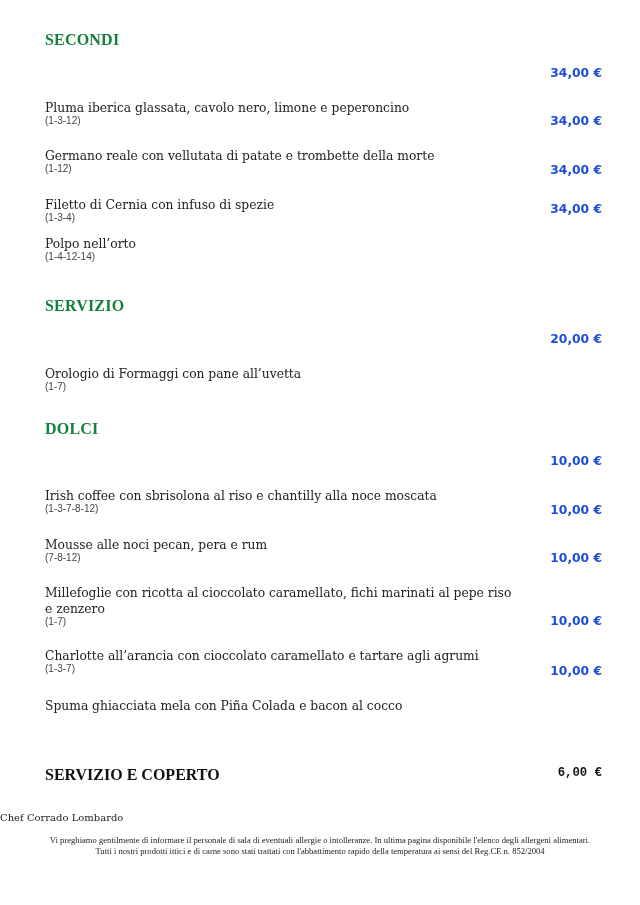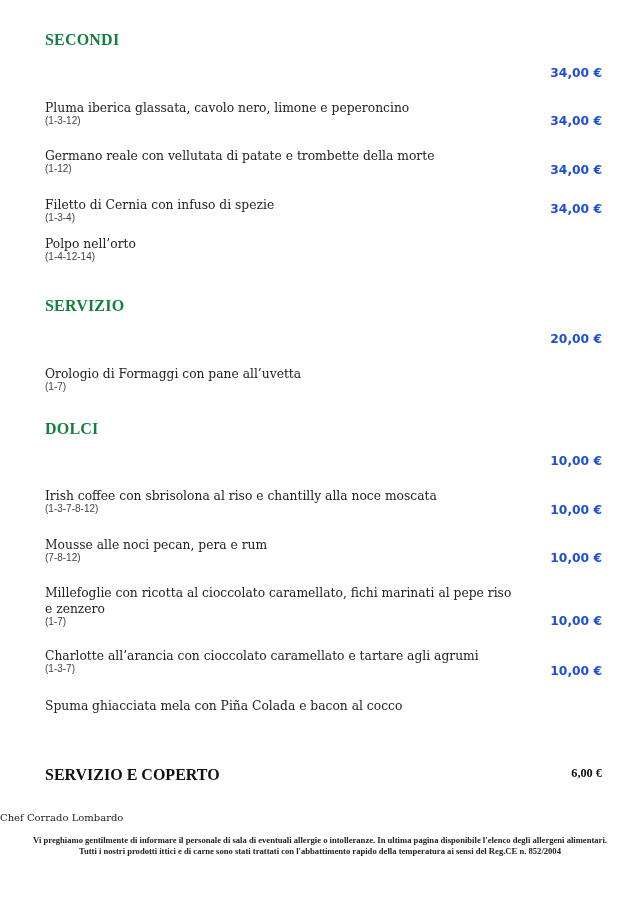--- a/index.html
+++ b/index.html
@@ -10,27 +10,27 @@
                    font-weight: bold; font-size: 16px; letter-spacing: 0.2px; color: #15803d; line-height: 16px; }
   .item { position: absolute; left: 45px; width: 557px; }
   .item-name { width: 470px; font-family: "DejaVu Serif", serif; font-size: 12.3px; line-height: 16px;
                color: #222; letter-spacing: 0; margin-top: 35px; }
   .item-allergens { font-family: Liberation Sans, sans-serif; font-size: 10px; color: #444;
                     line-height: 10px; margin-top: 0px; }
   .item-price { position: absolute; right: 0; top: 0; font-family: "DejaVu Sans", sans-serif;
                 font-weight: bold; font-size: 12.3px; line-height: 16px; color: #1d4ed8; }
   .footer-row { position: absolute; left: 45px; width: 557px; }
   .footer-title { font-family: "Liberation Serif", "DejaVu Serif", serif; font-weight: bold; font-size: 16px; line-height: 16px; color: #111; }
-  .footer-price { position: absolute; right: 0; top: -2px; font-family: Liberation Serif, serif; font-weight: bold;
+  .footer-price { position: absolute; right: 0; top: -2px; font-family: Liberation Mono, monospace; font-weight: bold;
                   font-size: 12.3px; line-height: 16px; color: #111; }
   .chef { position: absolute; left: 0; width: 640px; top: 811px; text-align: left;
           font-family: "DejaVu Serif", serif; font-size: 10px; line-height: 14px; color: #222; }
   .notes { position: absolute; left: 30px; width: 580px; top: 835px; text-align: center;
            font-family: "Liberation Serif", "DejaVu Serif", serif; font-size: 8.6px; line-height: 10.5px; color: #222; }
-  .notes p { margin: 0; font-weight: bold; }
+  .notes p { margin: 0; }
 </style>
 </head>
 <body>
 
 <div class="page">
 
   <div class="section-title" style="top:32px">SECONDI</div>
 
   <div class="item" style="top:65px">
     <div class="item-name">Pluma iberica glassata, cavolo nero, limone e peperoncino</div>

